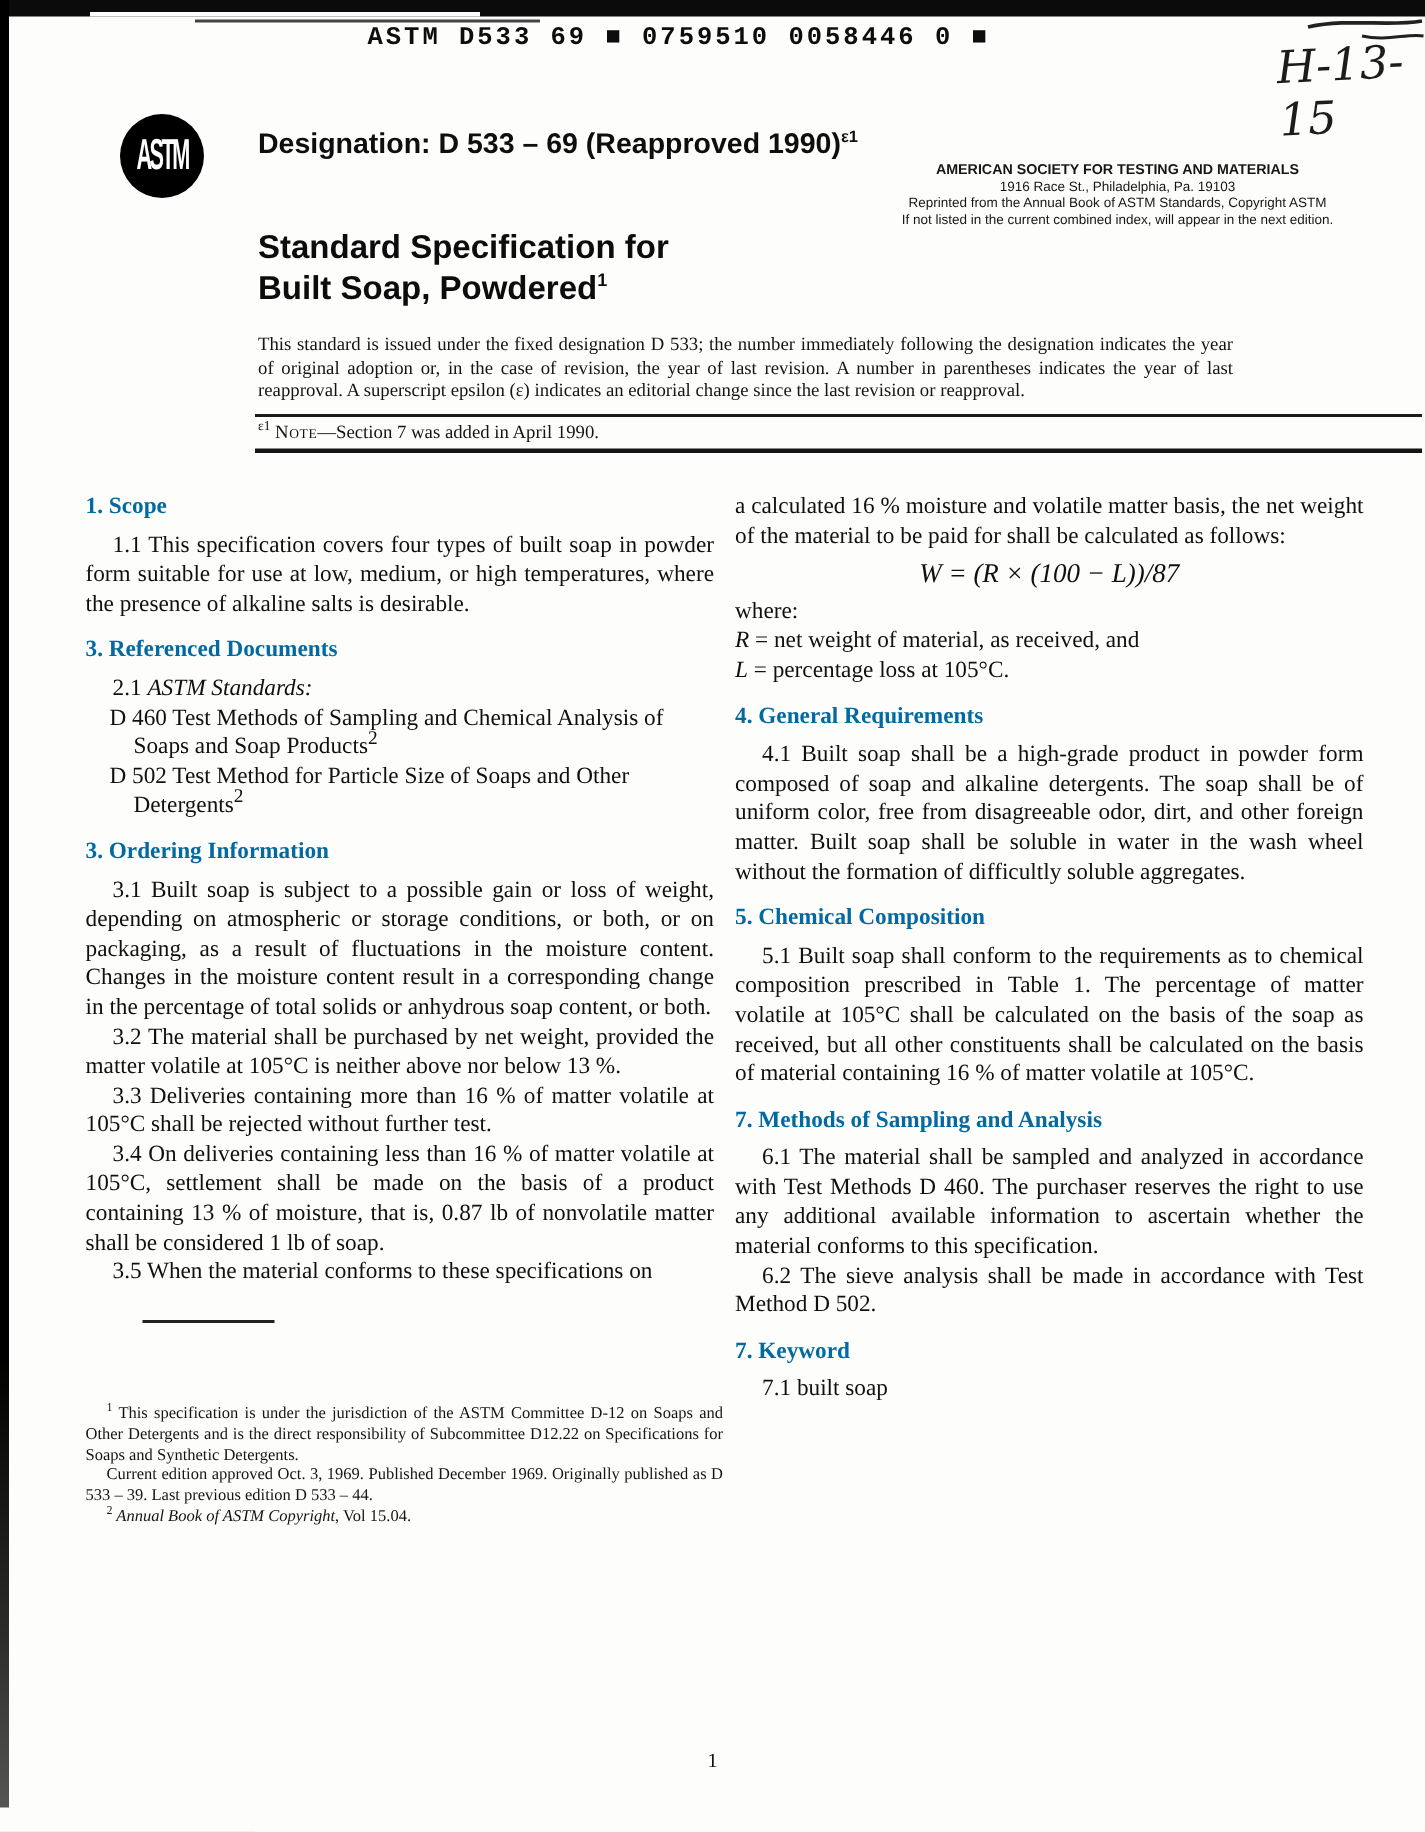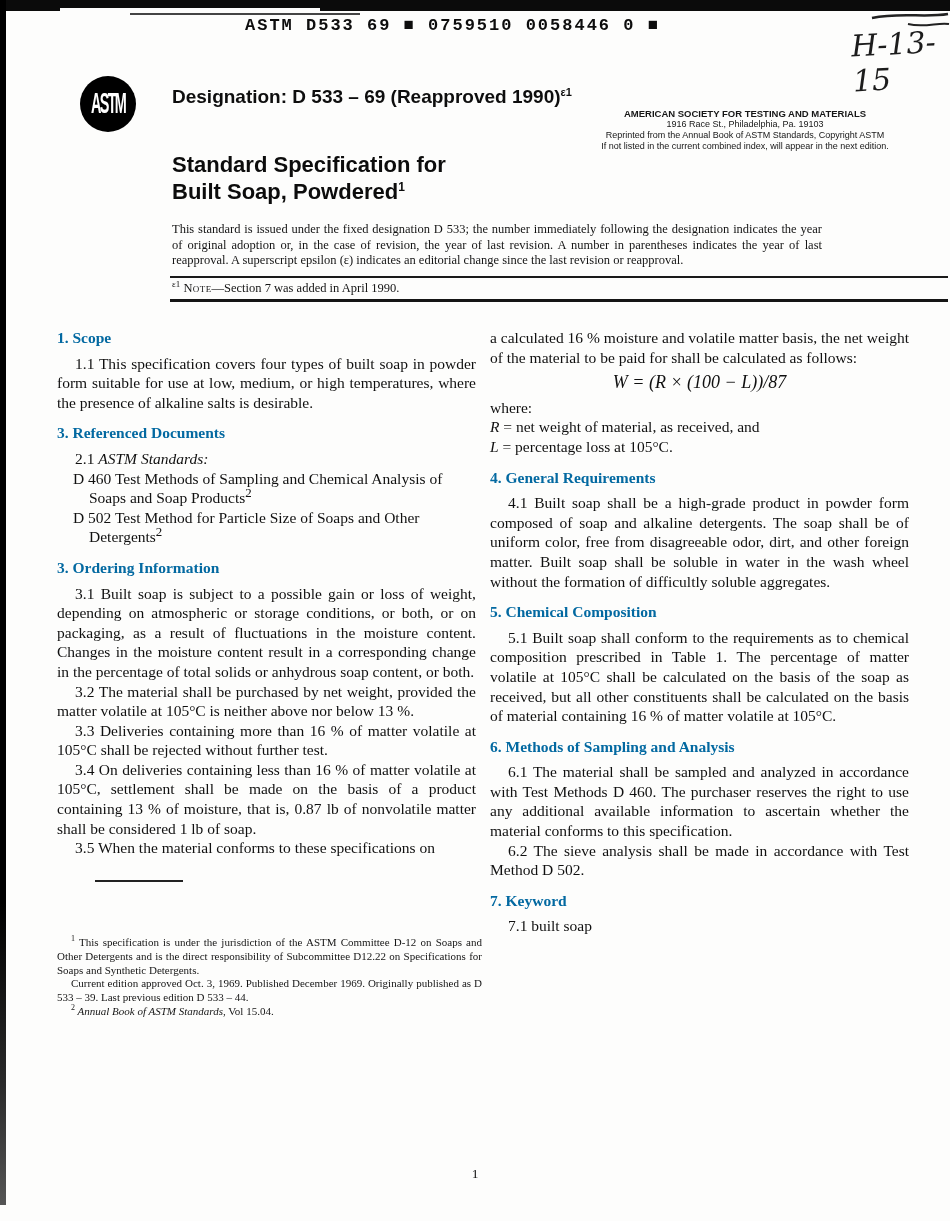--- a/index.html
+++ b/index.html
@@ -169,30 +169,30 @@
       <li><span class="term">R</span> <span>= net weight of material, as received, and</span></li>
       <li><span class="term">L</span> <span>= percentage loss at 105°C.</span></li>
     </ul>
 
     <h3 class="sec">4. General Requirements</h3>
     <p>4.1 Built soap shall be a high-grade product in powder form composed of soap and alkaline detergents. The soap shall be of uniform color, free from disagreeable odor, dirt, and other foreign matter. Built soap shall be soluble in water in the wash wheel without the formation of difficultly soluble aggregates.</p>
 
     <h3 class="sec">5. Chemical Composition</h3>
     <p>5.1 Built soap shall conform to the requirements as to chemical composition prescribed in Table 1. The percentage of matter volatile at 105°C shall be calculated on the basis of the soap as received, but all other constituents shall be calculated on the basis of material containing 16 % of matter volatile at 105°C.</p>
 
-    <h3 class="sec">6. Methods of Sampling and Analysis</h3>
+    <h3 class="sec">7. Methods of Sampling and Analysis</h3>
     <p>6.1 The material shall be sampled and analyzed in accordance with Test Methods D 460. The purchaser reserves the right to use any additional available information to ascertain whether the material conforms to this specification.</p>
     <p>6.2 The sieve analysis shall be made in accordance with Test Method D 502.</p>
 
     <h3 class="sec">7. Keyword</h3>
     <p>7.1 built soap</p>
   </div>
 
   <div class="fn-rule"></div>
   <div class="footnotes">
     <p><sup>1</sup><span> This specification is under the jurisdiction of the ASTM Committee D-12 on Soaps and Other Detergents and is the direct responsibility of Subcommittee D12.22 on Specifications for Soaps and Synthetic Detergents.</span></p>
     <p>Current edition approved Oct. 3, 1969. Published December 1969. Originally published as D 533 – 39. Last previous edition D 533 – 44.</p>
-    <p><sup>2</sup><span class="it"> Annual Book of ASTM Standards</span><span>, Vol 15.04.</span></p>
+    <p><sup>2</sup><span class="it"> Annual Book of ASTM Copyright</span><span>, Vol 15.04.</span></p>
   </div>
 
   <div class="page-num">1</div>
 
 </div>
 
 </body></html>

